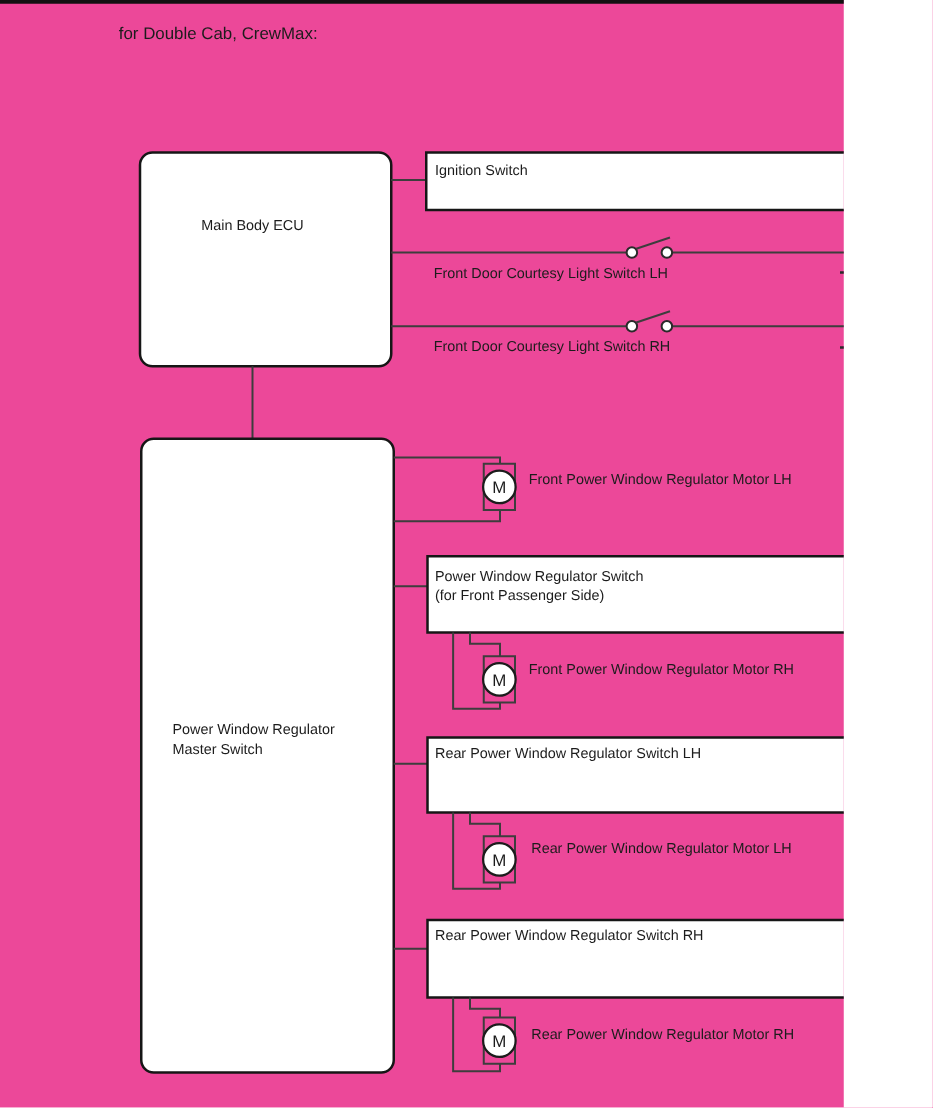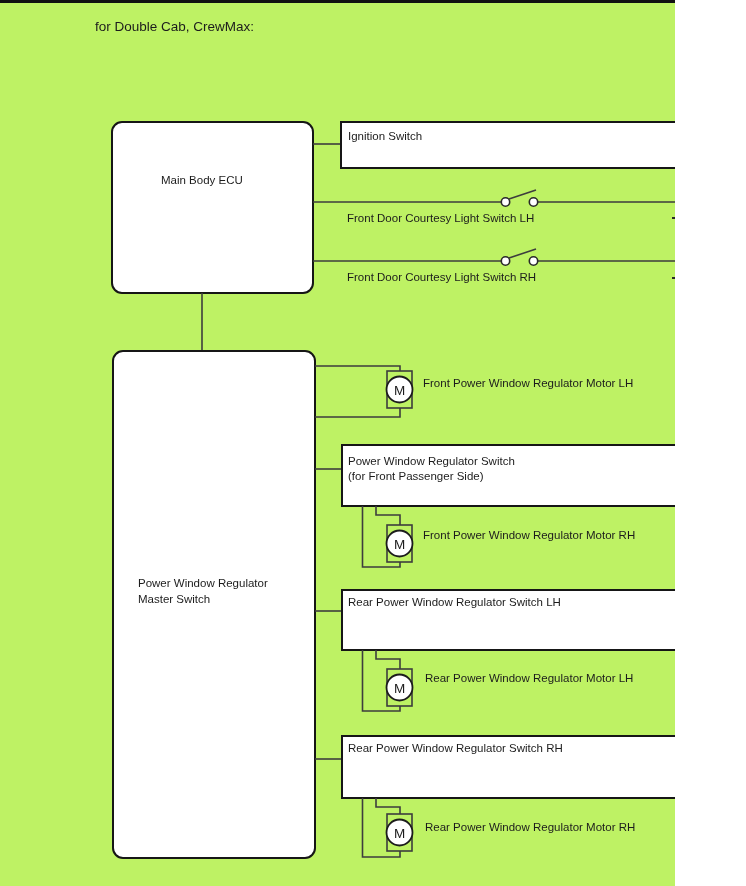--- a/index.html
+++ b/index.html
@@ -4,21 +4,21 @@
 <style>
   html, body {
     margin: 0;
     padding: 0;
     background: #ffffff;
   }
   .page {
     position: relative;
     width: 675px;
     height: 886px;
-    background: #bef264;
+    background: #ec4899;
     font-family: "Liberation Sans", sans-serif;
     overflow: hidden;
     text-decoration: underline;
   }
   .page-top-rule {
     position: absolute;
     left: 0; top: 0;
     width: 746px; height: 3px;
     background: #111111;
   }

